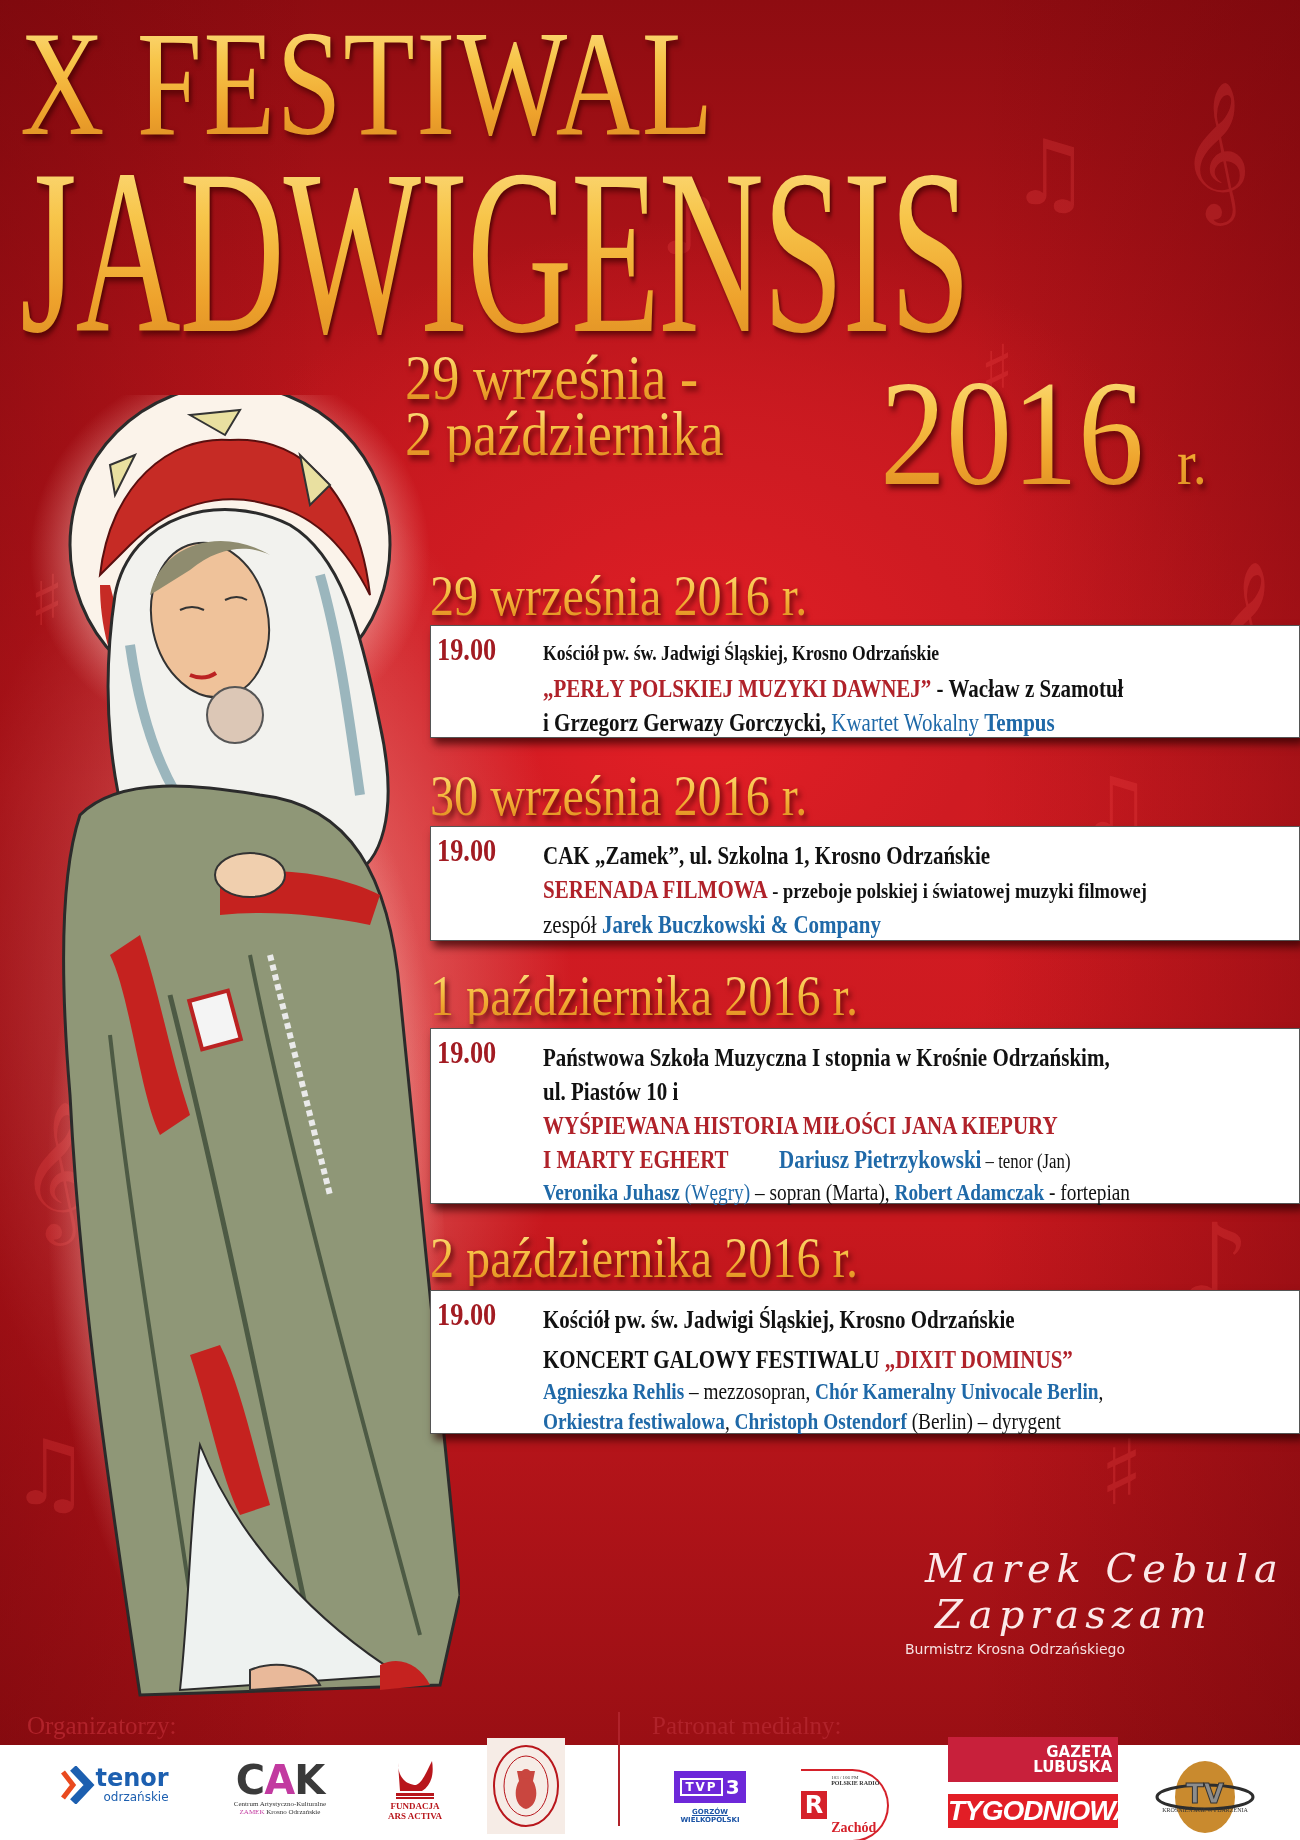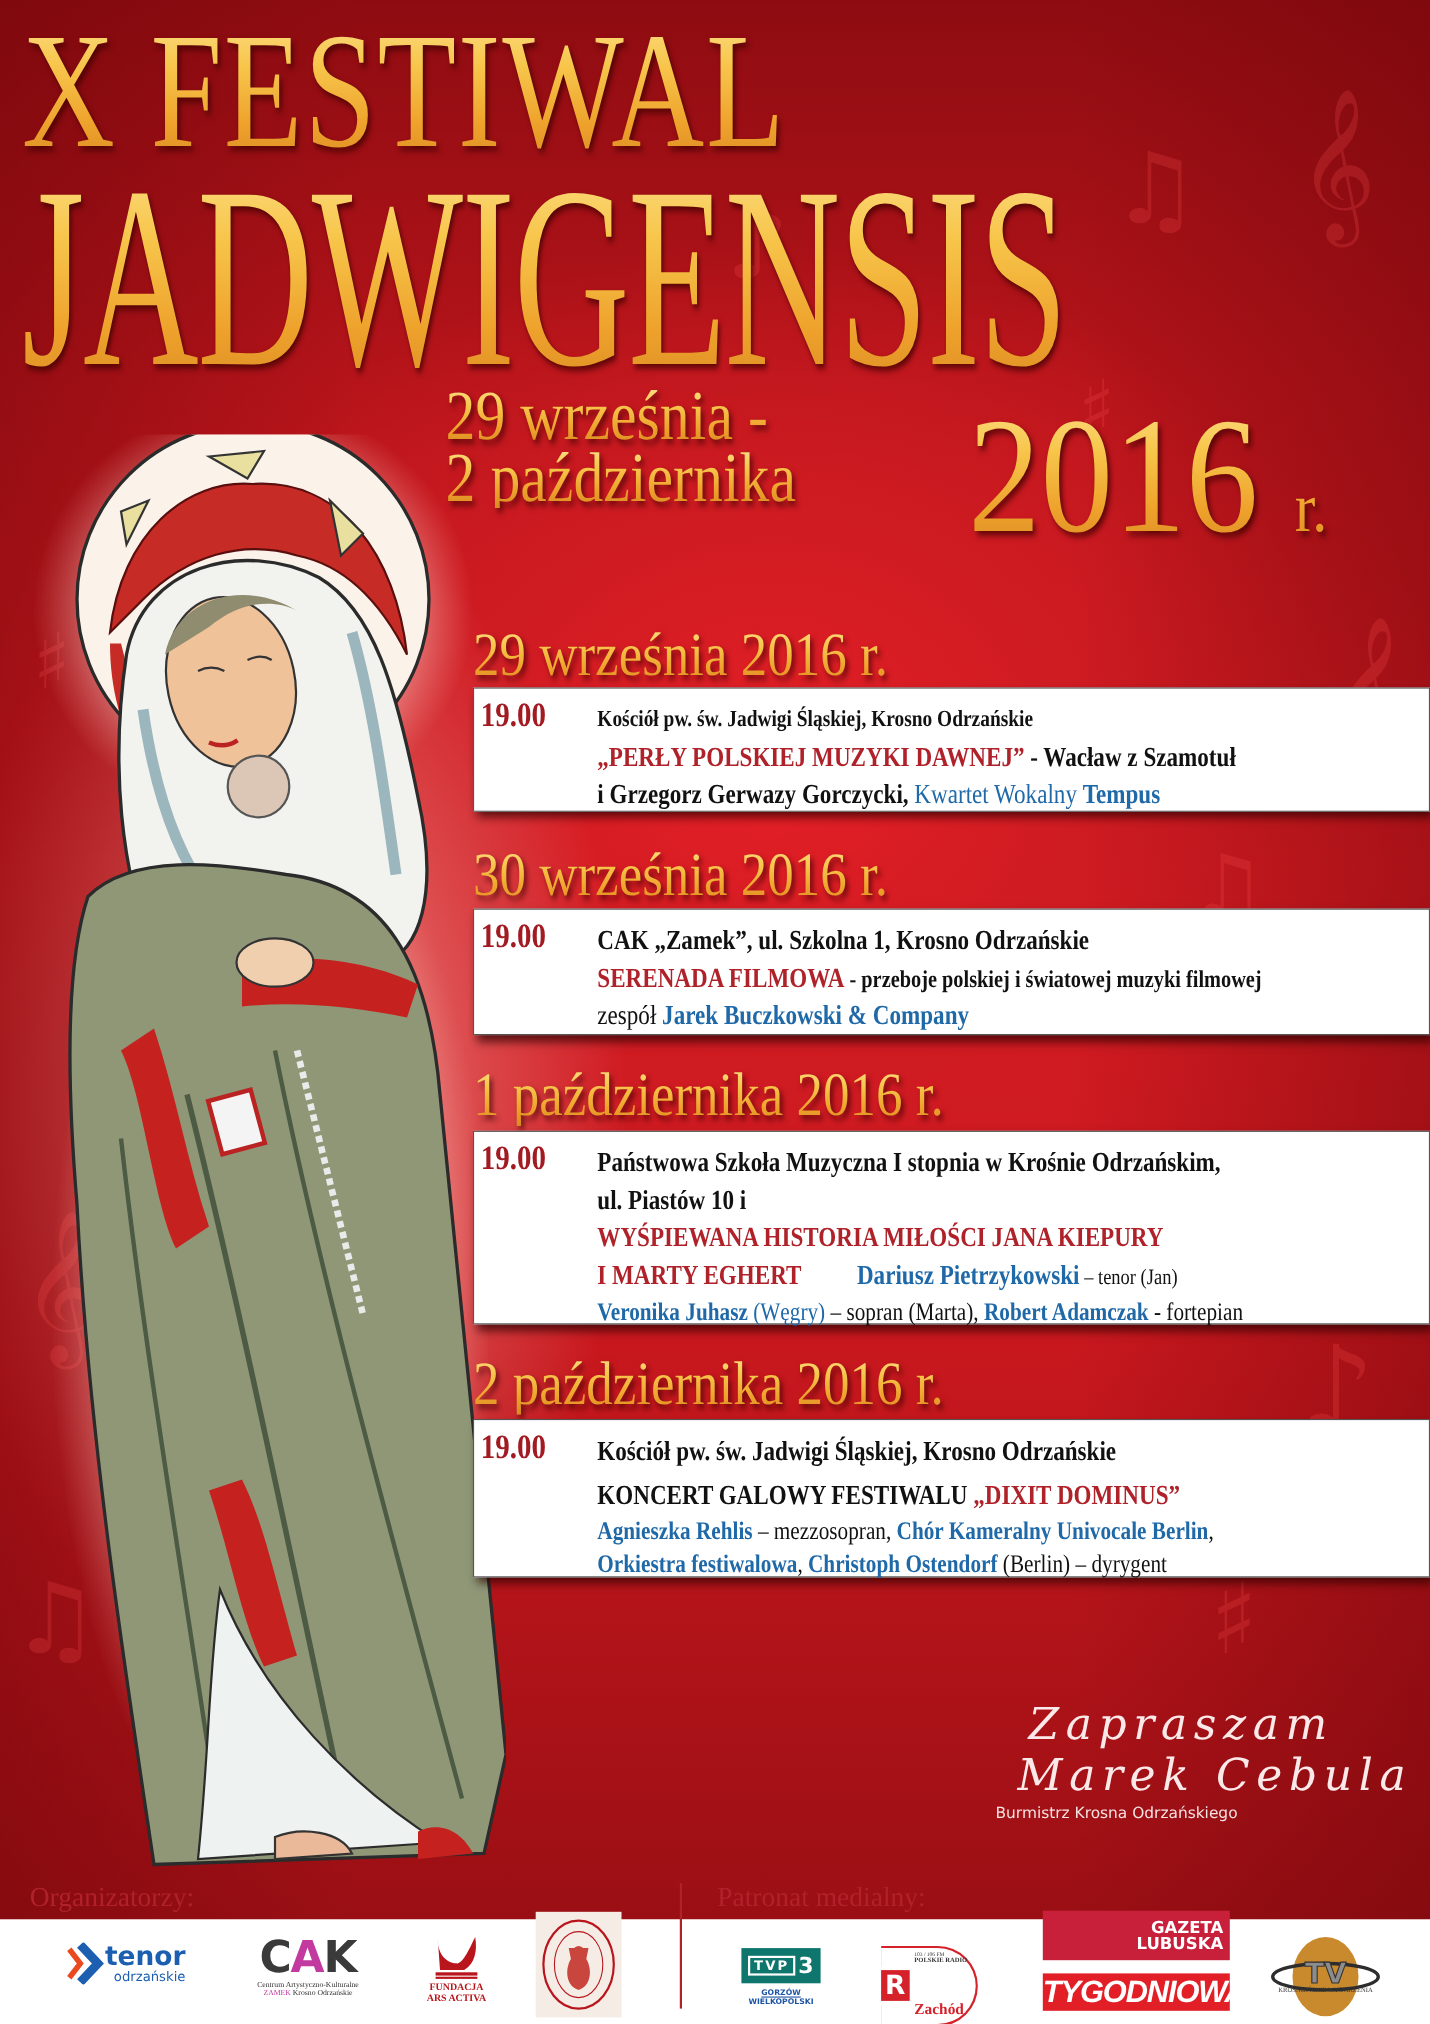--- a/index.html
+++ b/index.html
@@ -187,22 +187,22 @@
   <div class="event-time">19.00</div>
   <div class="event-lines">
     <div class="line big">Kościół pw. św. Jadwigi Śląskiej, Krosno Odrzańskie</div>
     <div class="line big" style="margin-top:6px;"><span>KONCERT GALOWY FESTIWALU </span><span class="red">„DIXIT DOMINUS”</span></div>
     <div class="line" style="font-size:23px;"><span class="blue">Agnieszka Rehlis</span><span class="blk-n"> – mezzosopran, </span><span class="blue">Chór Kameralny Univocale Berlin</span><span class="blk-n">,</span></div>
     <div class="line" style="font-size:23px;"><span class="blue">Orkiestra festiwalowa</span><span class="blk-n">, </span><span class="blue">Christoph Ostendorf</span><span class="blk-n"> (Berlin) – dyrygent</span></div>
   </div>
 </div>
 
 <div class="signature">
+  <div class="sig-line" style="margin-left:-10px;">Marek Cebula</div>
   <div class="sig-line">Zapraszam</div>
-  <div class="sig-line" style="margin-left:-10px;">Marek Cebula</div>
   <div class="sig-title">Burmistrz Krosna Odrzańskiego</div>
 </div>
 
 <div class="footer"></div>
 <div class="divider"></div>
 <div class="footer-label" style="left:27px;top:1712px;">Organizatorzy:</div>
 <div class="footer-label" style="left:652px;top:1712px;">Patronat medialny:</div>
 
 <div class="logo" style="left:45px;top:1750px;width:140px;height:70px;">
   <div style="display:flex;align-items:center;">
@@ -238,21 +238,21 @@
   <svg width="74" height="90" viewBox="0 0 74 90">
     <ellipse cx="37" cy="45" rx="32" ry="40" fill="none" stroke="#b8161c" stroke-width="2"></ellipse>
     <ellipse cx="37" cy="45" rx="22" ry="30" fill="none" stroke="#b8161c" stroke-width="1"></ellipse>
     <path d="M28,30 L46,30 L44,40 C50,50 48,65 37,68 C26,65 24,50 30,40 Z" fill="#c9463f"></path>
     <circle cx="37" cy="33" r="5" fill="#c9463f"></circle>
   </svg>
 
 </div>
 
 <div class="logo" style="left:665px;top:1760px;width:90px;height:75px;">
-  <div style="background:#0f766e;padding:4px 6px;display:flex;gap:3px;align-items:center;">
+  <div style="background:#6d28d9;padding:4px 6px;display:flex;gap:3px;align-items:center;">
     <span style="border:2px solid #fff;color:#fff;font-family:'DejaVu Sans',sans-serif;font-weight:bold;font-size:12px;padding:0 3px;letter-spacing:2px;">TVP</span>
     <span style="color:#fff;font-family:'DejaVu Sans',sans-serif;font-weight:bold;font-size:20px;">3</span>
   </div>
   <div style="font-family:'DejaVu Sans',sans-serif;font-weight:bold;font-size:7px;color:#1d55a6;margin-top:5px;text-decoration:underline;">GORZÓW</div>
   <div style="font-family:'DejaVu Sans',sans-serif;font-weight:bold;font-size:7px;color:#1d55a6;">WIELKOPOLSKI</div>
 </div>
 
 <div class="logo" style="left:800px;top:1770px;width:90px;height:70px;">
   <div style="display:flex;align-items:center;gap:4px;border:2px solid #d5212a;border-left:none;border-radius:0 40px 40px 0;padding:4px 8px 4px 0;">
     <div style="background:#d5212a;color:#fff;font-family:'DejaVu Sans',sans-serif;font-weight:bold;font-size:24px;line-height:28px;padding:0 4px;">R</div>

